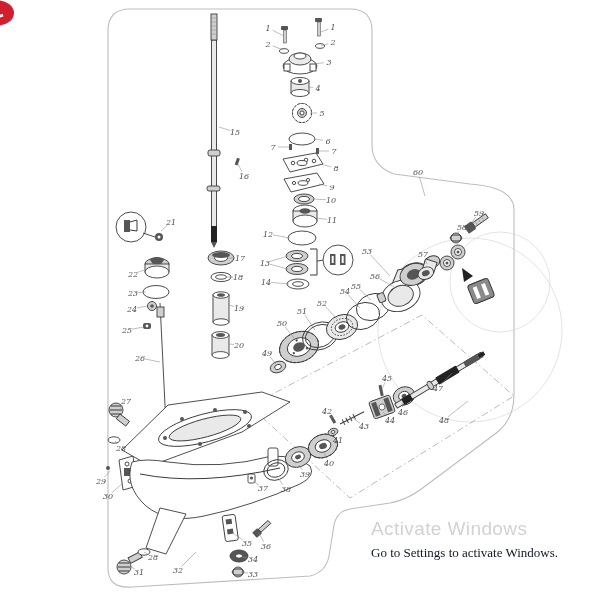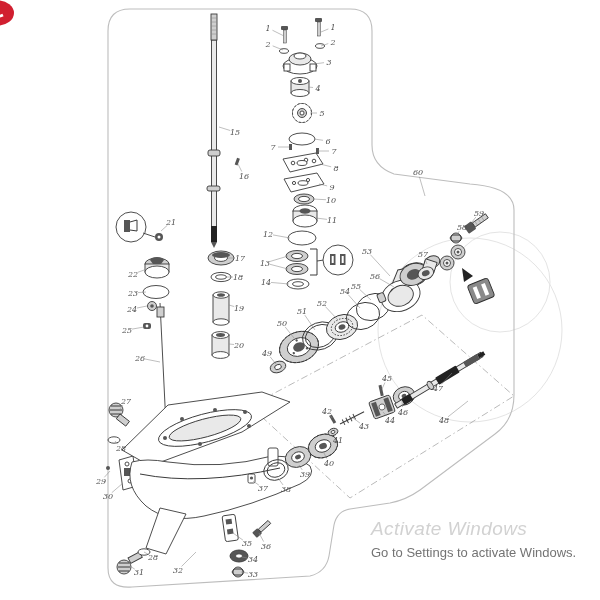--- a/index.html
+++ b/index.html
@@ -13,22 +13,22 @@
   .k{fill:#222;}
   .g{fill:#cfcfcf;}
   .lt{fill:#e9e9e9;}
   .outline{fill:none;stroke:#bdbdbd;stroke-width:1.1;}
   .dashbox{fill:none;stroke:#9c9c9c;stroke-width:.7;stroke-dasharray:7 3 1.5 3;}
   .faint{fill:none;stroke:#e4e4e4;stroke-width:1;}
   .leader{stroke:#8a8a8a;stroke-width:.55;}
   text.callout{font:italic 8px "DejaVu Serif",serif;fill:#4f4f4f;text-anchor:middle;}
   .logo{position:absolute;left:-12px;top:0px;width:36px;height:28px;}
   .wm{position:absolute;left:371px;top:518px;color:#d3d3d3;}
-  .wm-title{font-size:19px;letter-spacing:.4px;color:#d2d2d2;font-style:italic;}
-  .wm-sub{font-size:13px;margin-top:5px;color:#737373;}
+  .wm-title{font-size:19px;letter-spacing:.4px;color:#d2d2d2;}
+  .wm-sub{font-size:13px;margin-top:5px;color:#0f172a;font-family:Liberation Serif, serif;}
 </style>
 </head>
 <body>
 
 <div class="stage">
 
 <svg width="600" height="600" viewBox="0 0 600 600">
 
   <circle class="faint" cx="470" cy="330" r="92"></circle>
   <circle class="faint" cx="500" cy="282" r="50"></circle>

